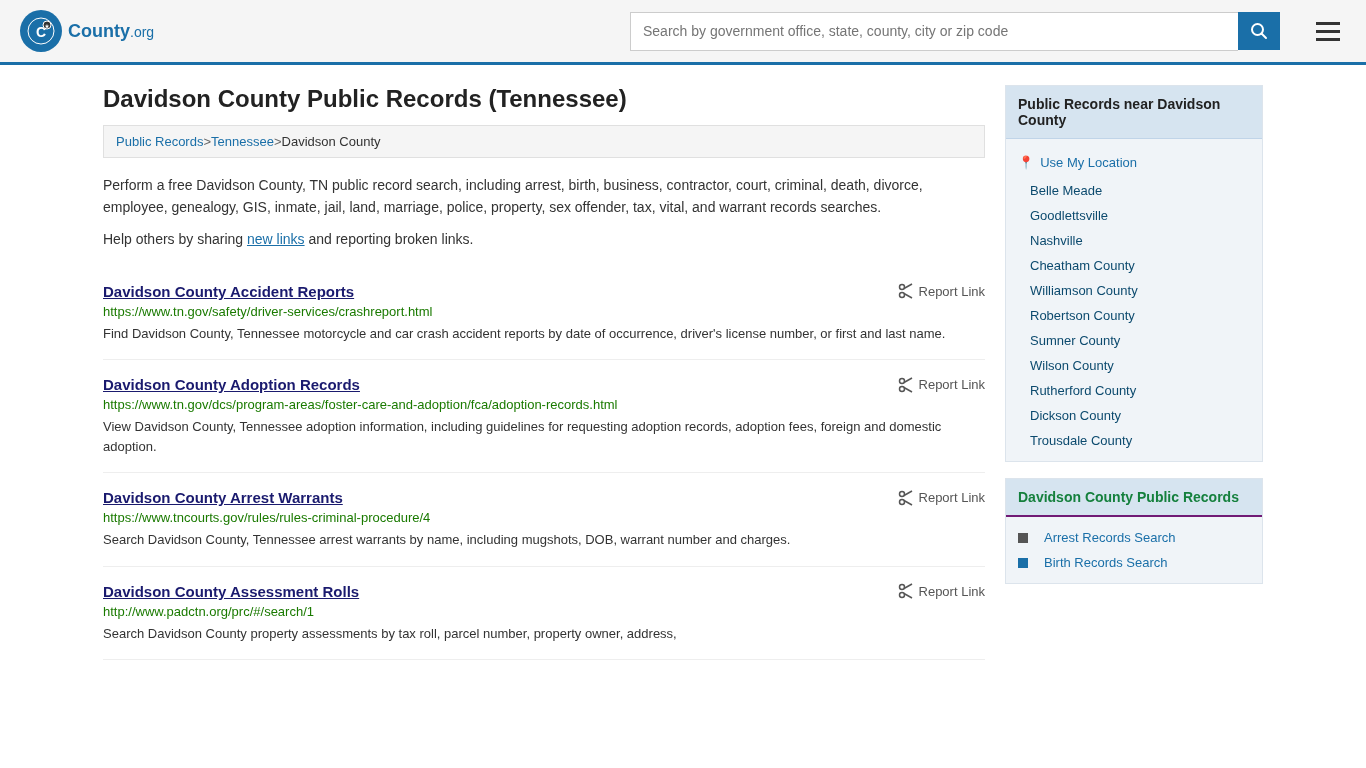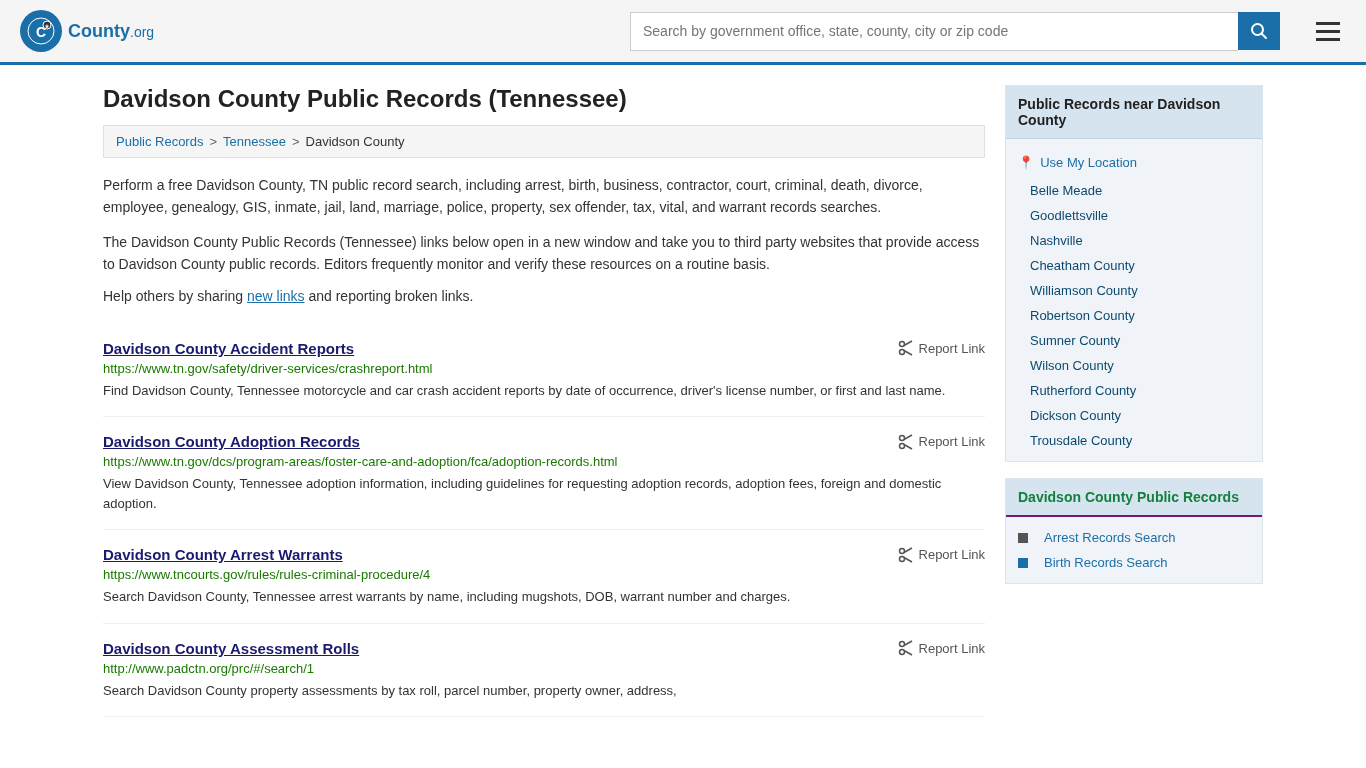--- a/index.html
+++ b/index.html
@@ -103,21 +103,20 @@
       margin-bottom: 12px;
     }
     .breadcrumb {
       background: #f5f5f5;
       border: 1px solid #e0e0e0;
       padding: 8px 12px;
       font-size: 13px;
       margin-bottom: 16px;
       display: flex;
       align-items: center;
-      gap: 6px;
     }
     .breadcrumb a {
       color: #1a6fa8;
       text-decoration: none;
     }
     .breadcrumb-sep { color: #666; }
     .description {
       font-size: 14px;
       line-height: 1.6;
       margin-bottom: 12px;
@@ -282,21 +281,20 @@
 
     <div class="breadcrumb">
       <a href="#">Public Records</a>
       <span class="breadcrumb-sep">&gt;</span>
       <a href="#">Tennessee</a>
       <span class="breadcrumb-sep">&gt;</span>
       <span>Davidson County</span>
     </div>
 
     <p class="description">Perform a free Davidson County, TN public record search, including arrest, birth, business, contractor, court, criminal, death, divorce, employee, genealogy, GIS, inmate, jail, land, marriage, police, property, sex offender, tax, vital, and warrant records searches.</p>
-    <p class="description">The Davidson County Public Records (Tennessee) links below open in a new window and take you to third party websites that provide access to Davidson County public records. Editors frequently monitor and verify these resources on a routine basis.</p>
     <p class="help-text">
       <span>Help others by sharing </span><a href="#">new links</a><span> and reporting broken links.</span>
     </p>
 
     <div id="records-container">
         <div class="record-item">
       <div class="record-header">
         <a class="record-title" href="#">Davidson County Accident Reports</a>
         <span class="report-link">
           <svg width="16" height="16" viewBox="0 0 16 16">

